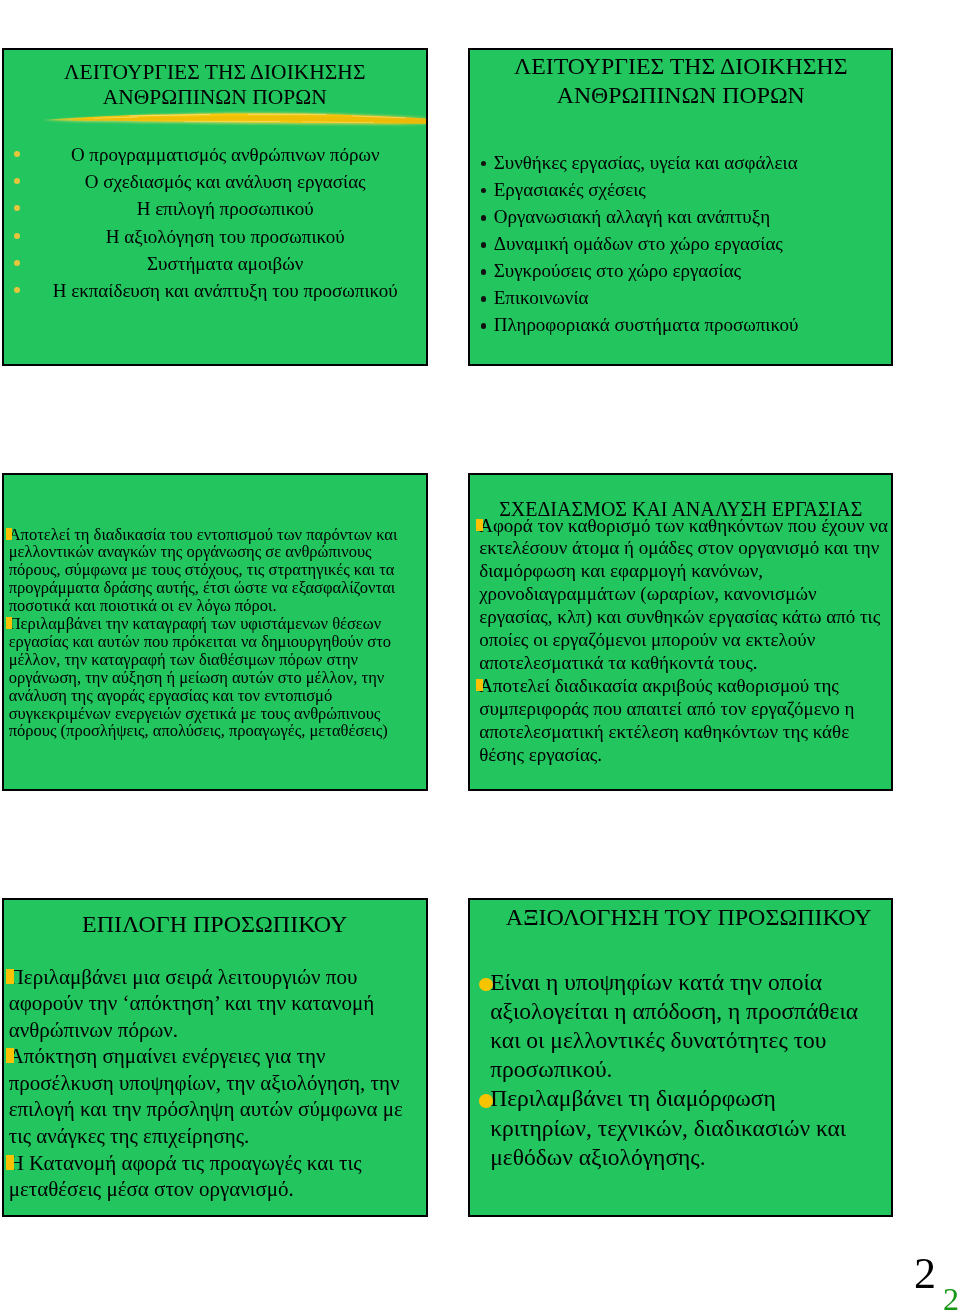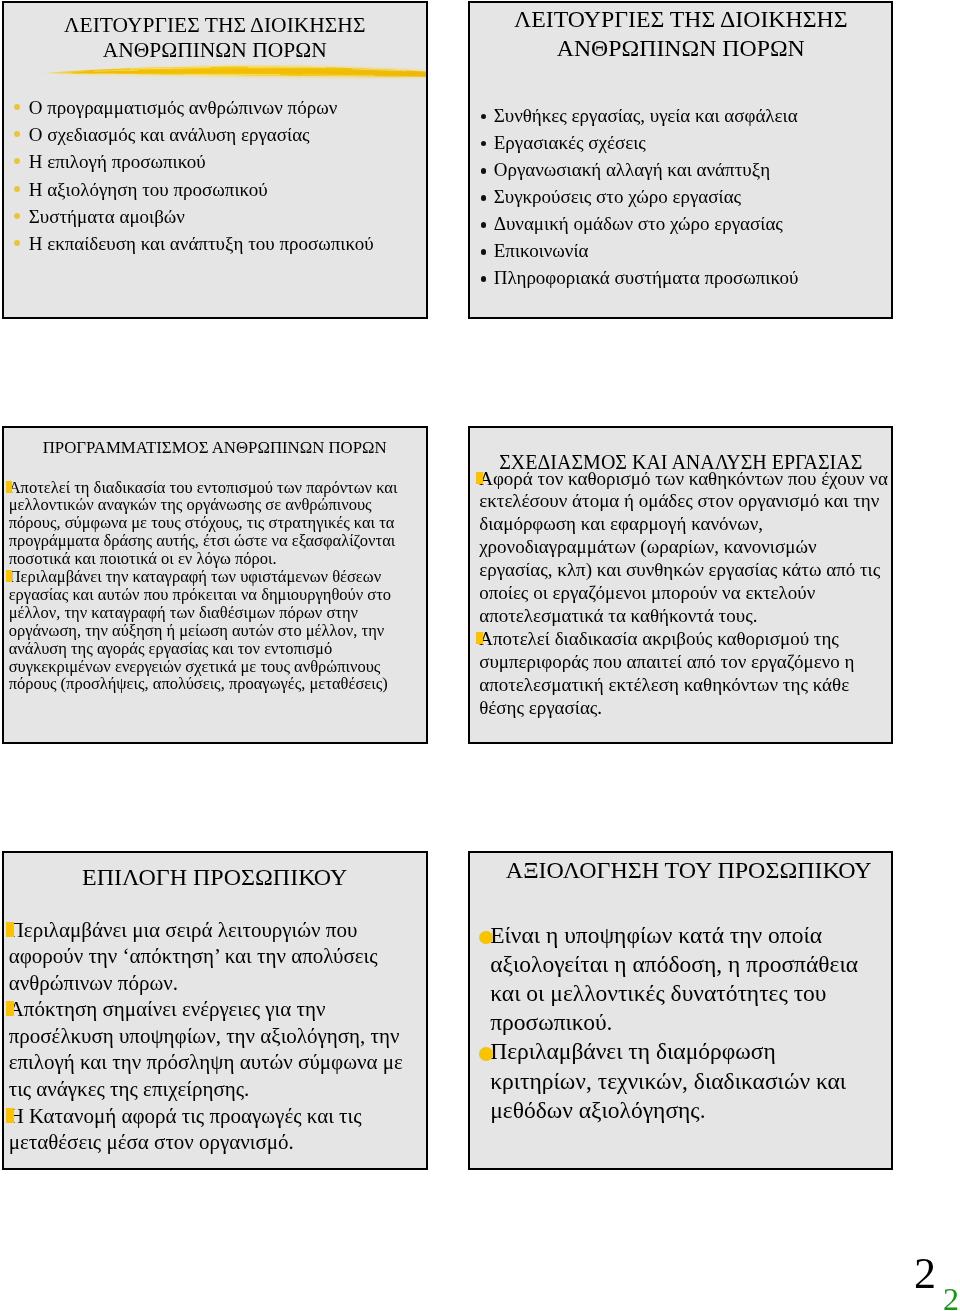--- a/index.html
+++ b/index.html
@@ -4,21 +4,21 @@
 <title>Slides</title>
 <style>
   html,body{margin:0;padding:0;background:#ffffff;}
   body{
     width:960px;height:1311px;position:relative;overflow:hidden;
     font-family:"Liberation Serif",serif;color:#000;
     -webkit-font-smoothing:antialiased;
   }
   .slide{
     position:absolute;box-sizing:border-box;
-    border:2px solid #000;background:#e5e5e5;
+    border:2px solid #000;background:#22c55e;margin-top:47px;
   }
   
   .col-l{left:1.7px;width:426px;}
   .col-r{left:468.2px;width:425.2px;}
   .row-1{top:0.9px;height:318.5px;}
   .row-2{top:425.5px;height:318.5px;}
   .row-3{top:850.5px;height:319px;}
 
   .s-title{
     position:absolute;left:0;right:0;text-align:center;
@@ -49,21 +49,21 @@
     width:13.5px;height:13.5px;border-radius:50%;background:#F8C400;
   }
 
   .pagenum{position:absolute;left:914px;top:1252px;font-size:44px;line-height:44px;color:#000;}
   .pagenum-green{position:absolute;left:943px;top:1283px;font-size:32px;line-height:32px;color:#159615;}
 
   
   
   .t1{top:10px;font-size:21.5px;line-height:25.3px;}
   .b1{top:91px;left:5px;right:4px;font-size:19px;line-height:27.2px;}
-  .bul-dotgold li{padding-left:20px;}
+  .bul-dotgold li{padding-left:20px;text-align:center;}
   .bul-dotgold .bmark{left:5px;top:10px;width:6px;height:6px;}
 
   
   .t2{top:2.5px;font-size:23.8px;line-height:28.3px;}
   .b2{top:99px;left:5.5px;right:4px;font-size:19px;line-height:27.1px;}
   .bul-dotblack li{padding-left:18px;}
   .bul-dotblack .bmark{left:5px;top:12px;width:5.5px;height:5.5px;}
 
   
   .t3{top:10px;font-size:16.8px;line-height:19px;}
@@ -191,42 +191,39 @@
       <li>
           <span class="bmark"></span>
           <span class="btext">Εργασιακές σχέσεις</span>
         </li>
       <li>
           <span class="bmark"></span>
           <span class="btext">Οργανωσιακή αλλαγή και ανάπτυξη</span>
         </li>
       <li>
           <span class="bmark"></span>
+          <span class="btext">Δυναμική ομάδων στο χώρο εργασίας</span>
+        </li>
+      <li>
+          <span class="bmark"></span>
           <span class="btext">Συγκρούσεις στο χώρο εργασίας</span>
         </li>
       <li>
           <span class="bmark"></span>
-          <span class="btext">Δυναμική ομάδων στο χώρο εργασίας</span>
-        </li>
-      <li>
-          <span class="bmark"></span>
           <span class="btext">Επικοινωνία</span>
         </li>
       <li>
           <span class="bmark"></span>
           <span class="btext">Πληροφοριακά συστήματα προσωπικού</span>
         </li>
     </ul>
   </div>
 </div>
 
 <div class="slide col-l row-2">
-  <div class="s-title t3">
-    <div>ΠΡΟΓΡΑΜΜΑΤΙΣΜΟΣ ΑΝΘΡΩΠΙΝΩΝ ΠΟΡΩΝ</div>
-  </div>
   <div class="body b3">
     <ul class="bl bul-sqgold">
       <li>
           <span class="bmark"></span>
           <span class="btext">Αποτελεί τη διαδικασία του εντοπισμού των παρόντων και μελλοντικών αναγκών της οργάνωσης σε ανθρώπινους πόρους, σύμφωνα με τους στόχους, τις στρατηγικές και τα προγράμματα δράσης αυτής, έτσι ώστε να εξασφαλίζονται ποσοτικά και ποιοτικά οι εν λόγω πόροι.</span>
         </li>
       <li>
           <span class="bmark"></span>
           <span class="btext">Περιλαμβάνει την καταγραφή των υφιστάμενων θέσεων εργασίας και αυτών που πρόκειται να δημιουργηθούν στο μέλλον, την καταγραφή των διαθέσιμων πόρων στην οργάνωση, την αύξηση ή μείωση αυτών στο μέλλον, την ανάλυση της αγοράς εργασίας και τον εντοπισμό συγκεκριμένων ενεργειών σχετικά με τους ανθρώπινους πόρους (προσλήψεις, απολύσεις, προαγωγές, μεταθέσεις)</span>
         </li>
@@ -253,21 +250,21 @@
 </div>
 
 <div class="slide col-l row-3">
   <div class="s-title t5">
     <div>ΕΠΙΛΟΓΗ ΠΡΟΣΩΠΙΚΟΥ</div>
   </div>
   <div class="body b5">
     <ul class="bl bul-sqgold">
       <li>
           <span class="bmark"></span>
-          <span class="btext">Περιλαμβάνει μια σειρά λειτουργιών που αφορούν την ‘απόκτηση’ και την απολύσεις ανθρώπινων πόρων.</span>
+          <span class="btext">Περιλαμβάνει μια σειρά λειτουργιών που αφορούν την ‘απόκτηση’ και την κατανομή ανθρώπινων πόρων.</span>
         </li>
       <li>
           <span class="bmark"></span>
           <span class="btext">Απόκτηση σημαίνει ενέργειες για την προσέλκυση υποψηφίων, την αξιολόγηση, την επιλογή και την πρόσληψη αυτών σύμφωνα με τις ανάγκες της επιχείρησης.</span>
         </li>
       <li>
           <span class="bmark"></span>
           <span class="btext">Η Κατανομή αφορά τις προαγωγές και τις μεταθέσεις μέσα στον οργανισμό.</span>
         </li>
     </ul>

